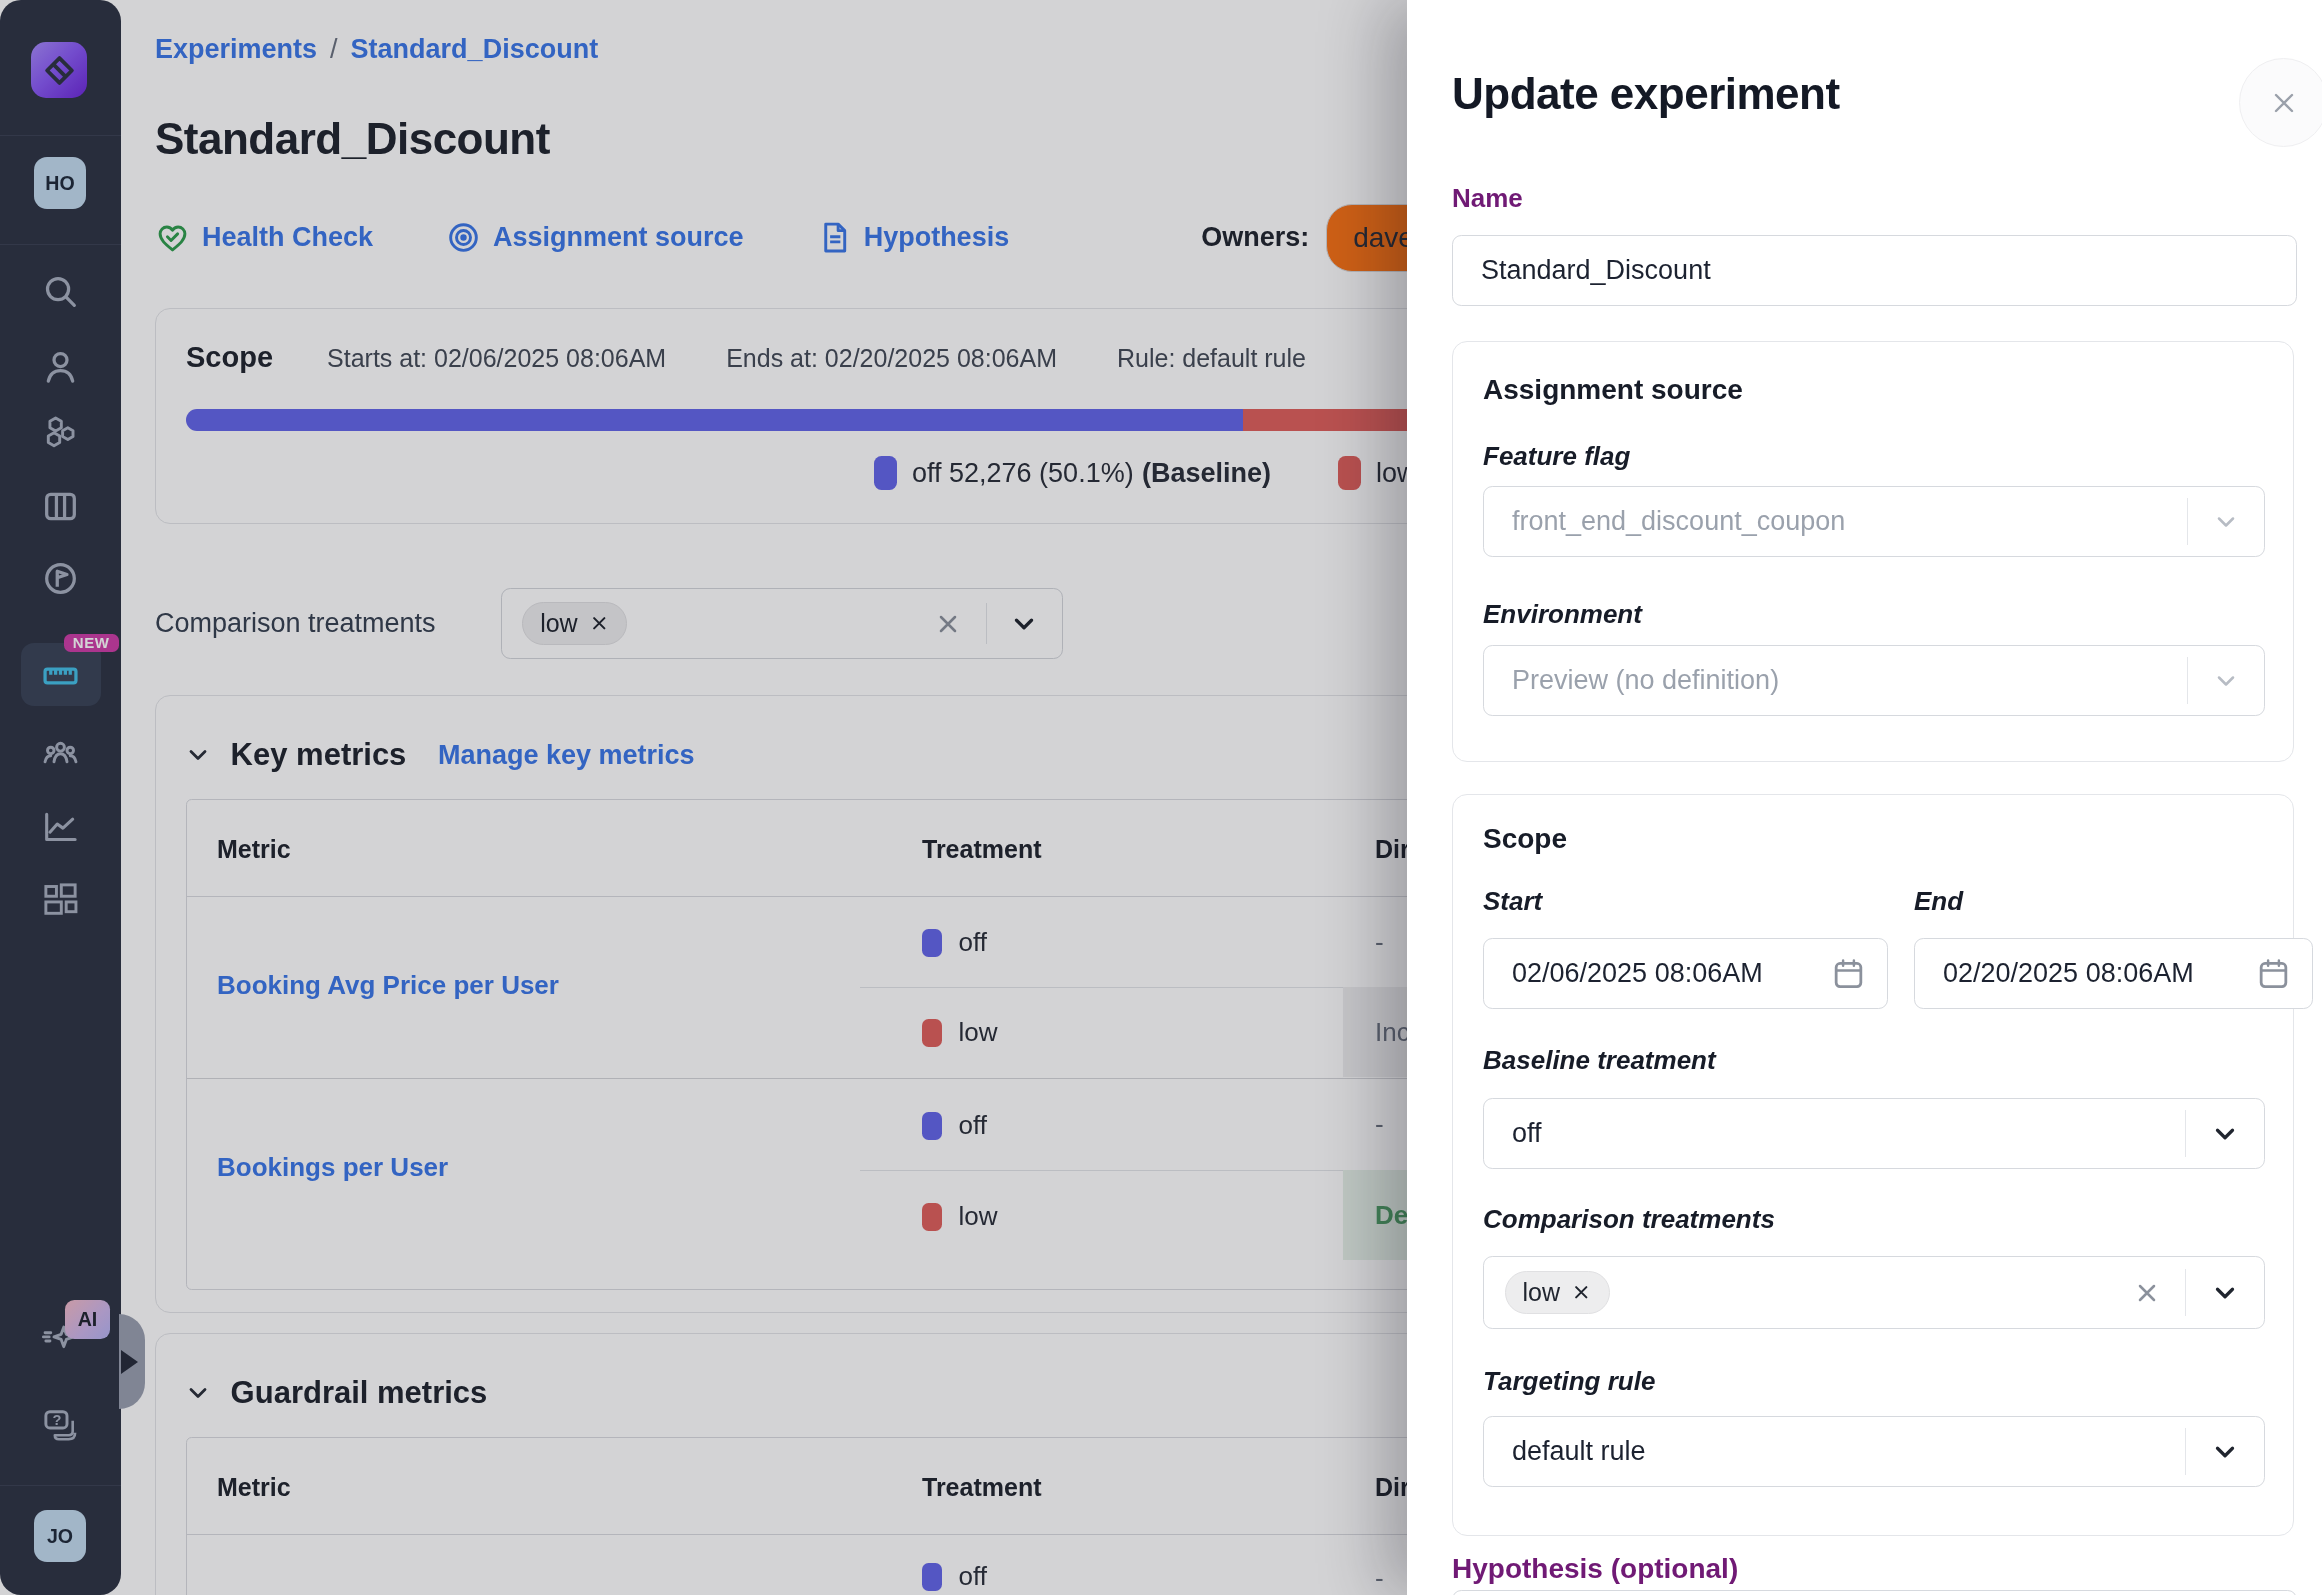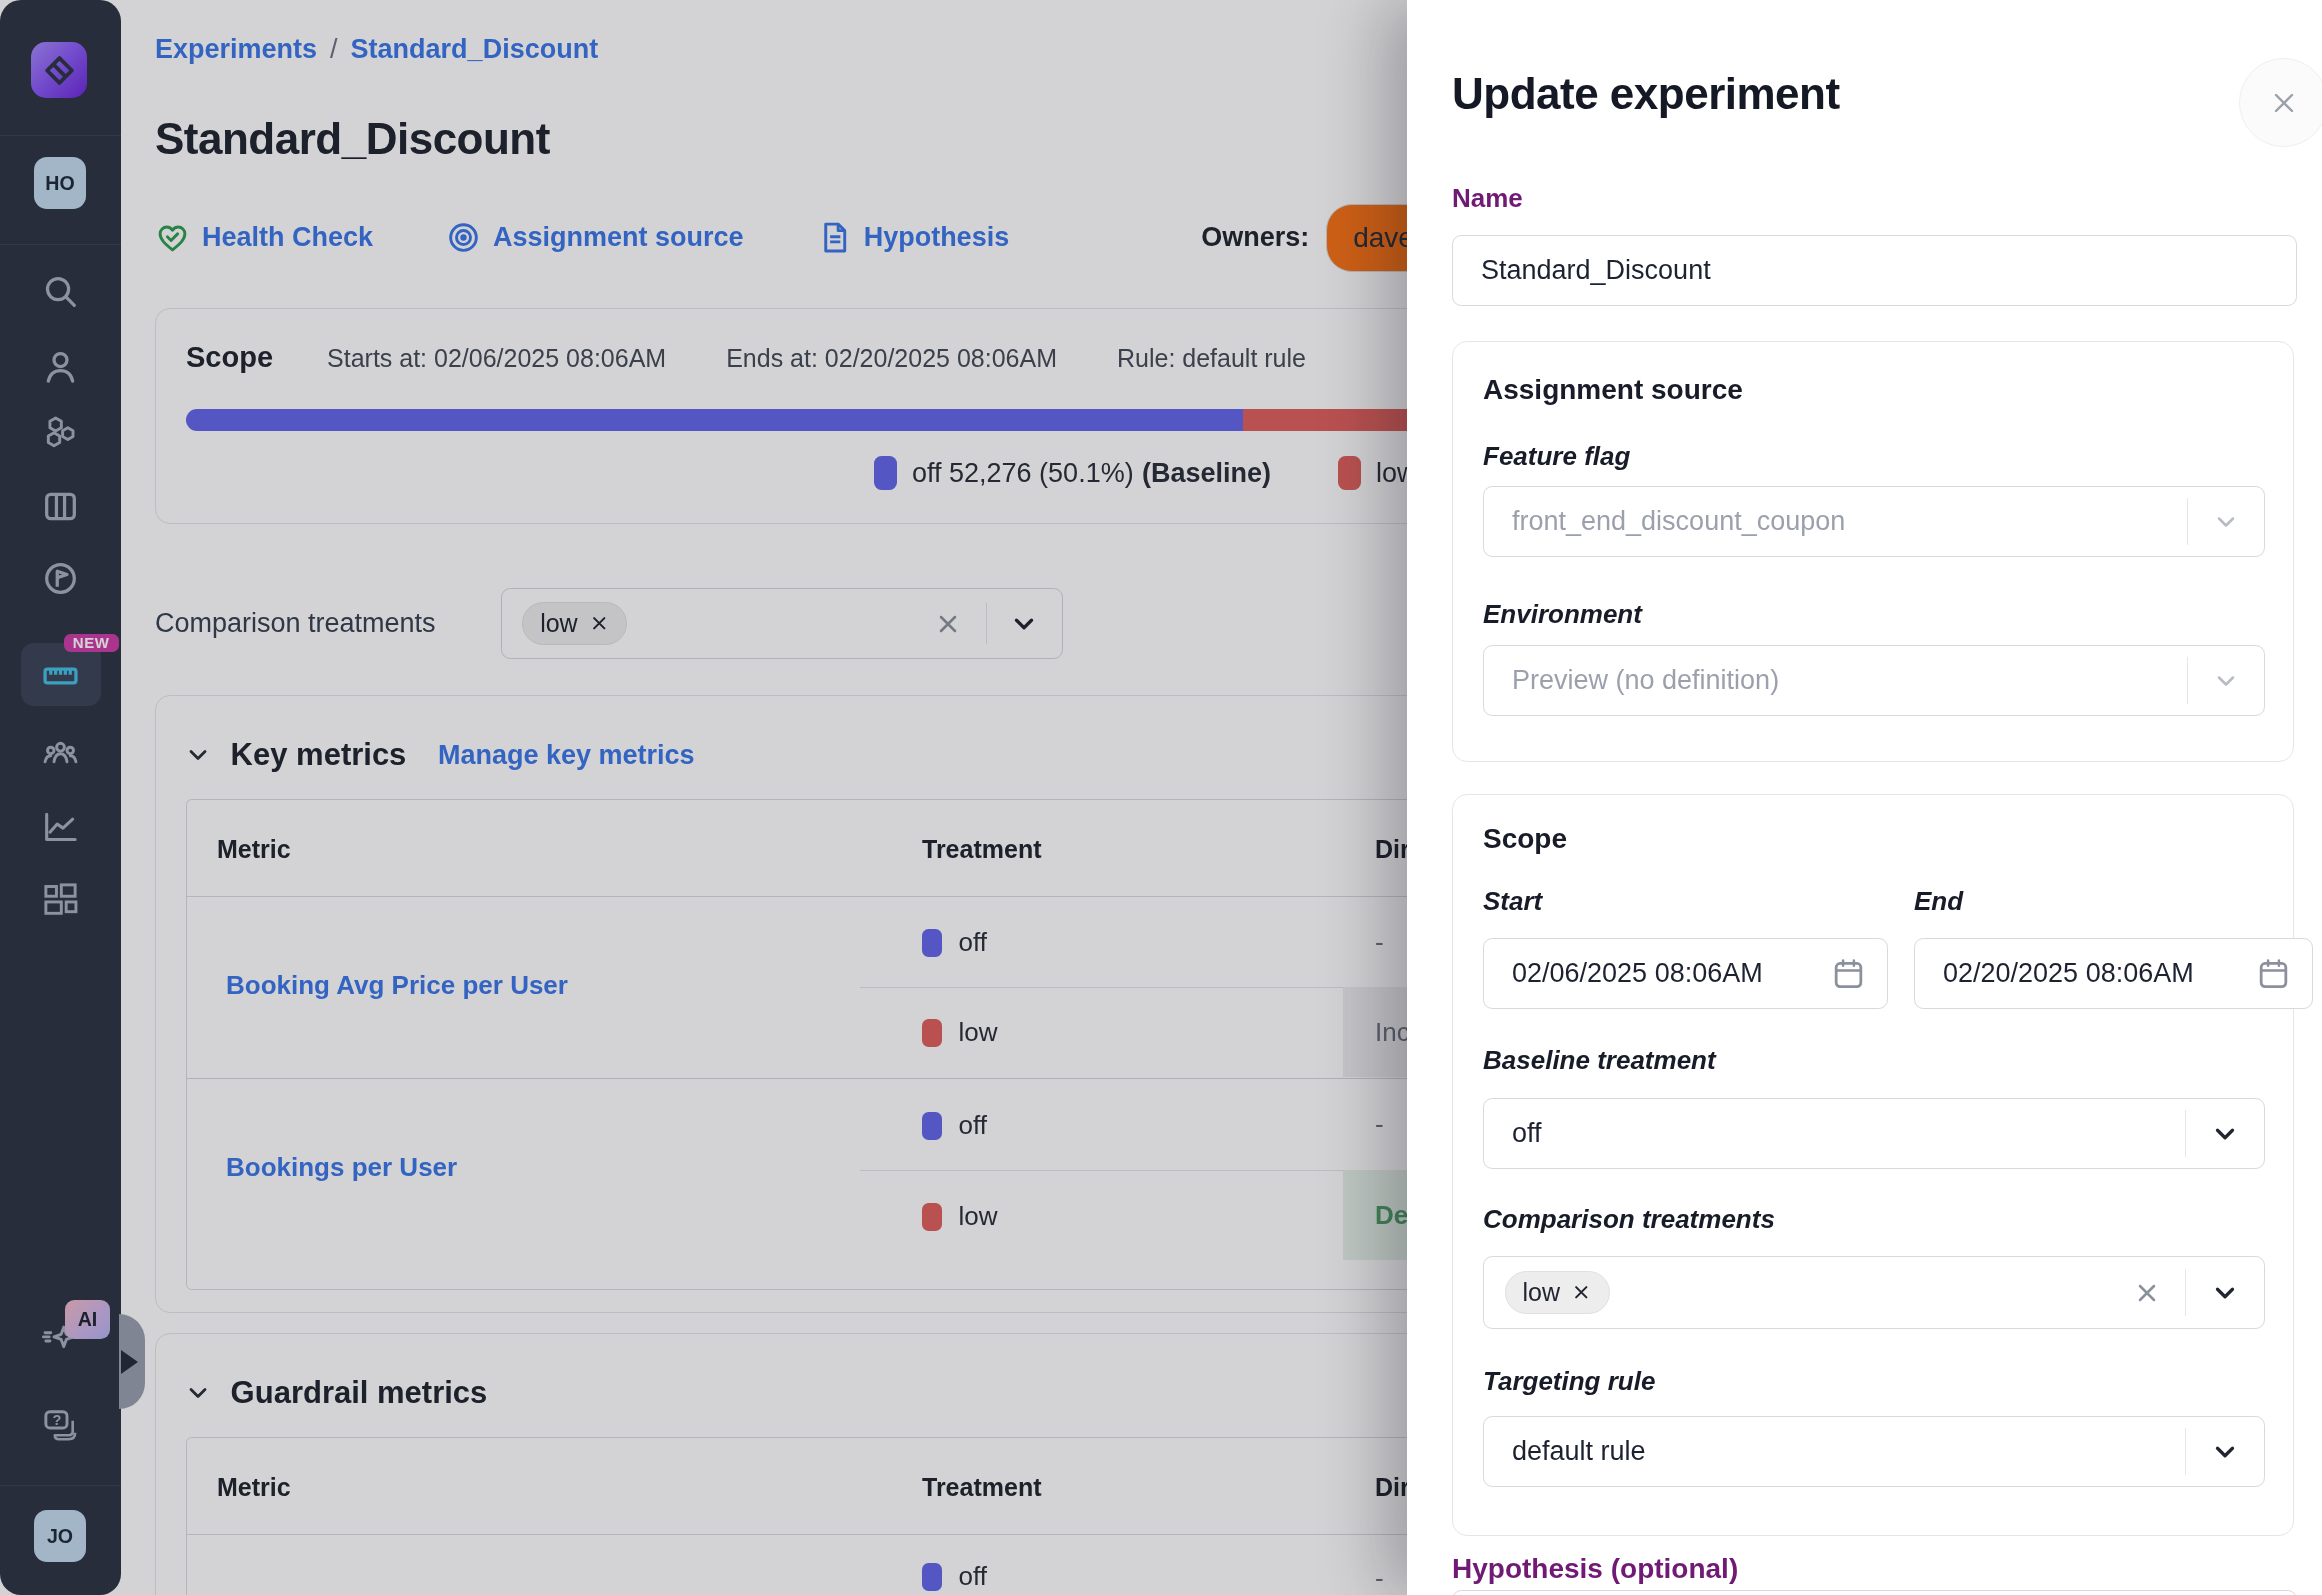--- a/index.html
+++ b/index.html
@@ -76,21 +76,21 @@
 
   .section-card { left:34px; top:695px; width:2140px; height:618px; }
   .section-head { position:absolute; left:28px; top:41px; display:flex; align-items:center; gap:18.6px; }
   .section-title { font-size:31px; font-weight:bold; color:#20252f; }
   .manage-link { font-size:27px; margin-left:13px; }
   .inner-table { position:absolute; left:30px; top:103px; right:28px; bottom:22.4px; border:0.9px solid #d9dbe0; border-radius:5.6px; background:#fff;padding-left:48px; }
   .th { position:absolute; font-size:25px; font-weight:bold; color:#20252f; }
   .th-border { position:absolute; left:0; right:0; top:96px; height:0.9px; background:#d9dbe0; }
   .trow-div { position:absolute; left:0; right:0; height:0.9px; background:#d4d6da; }
   .sub-div { position:absolute; left:673px; right:0; height:0.9px; background:#e2e4e8; }
-  .metric-link { position:absolute; left:30px; font-size:26px;margin-left:9px; }
+  .metric-link { position:absolute; left:30px; font-size:26px; }
   .tcell { position:absolute; left:735px; display:flex; align-items:center; gap:17px; font-size:26px; color:#2a2f3a; }
   .tswatch { width:19.6px; height:28px; border-radius:6.5px; }
   .dcell { position:absolute; left:1156px; width:447px; height:90px; display:flex; align-items:center; padding-left:32px;
     font-size:26px; color:#6b7280; }
   .dcell.gray { background:#efeff1; }
   .dcell.green { background:#e7f2e9; color:#4f9e66; font-weight:600; }
   .guardrail-card { left:34px; top:1333px; width:2140px; height:466px; }
 
   
   .dim { position:absolute; left:0; top:0; width:1407px; height:1595px; background:rgba(14,17,25,0.185); z-index:30; pointer-events:none; }

